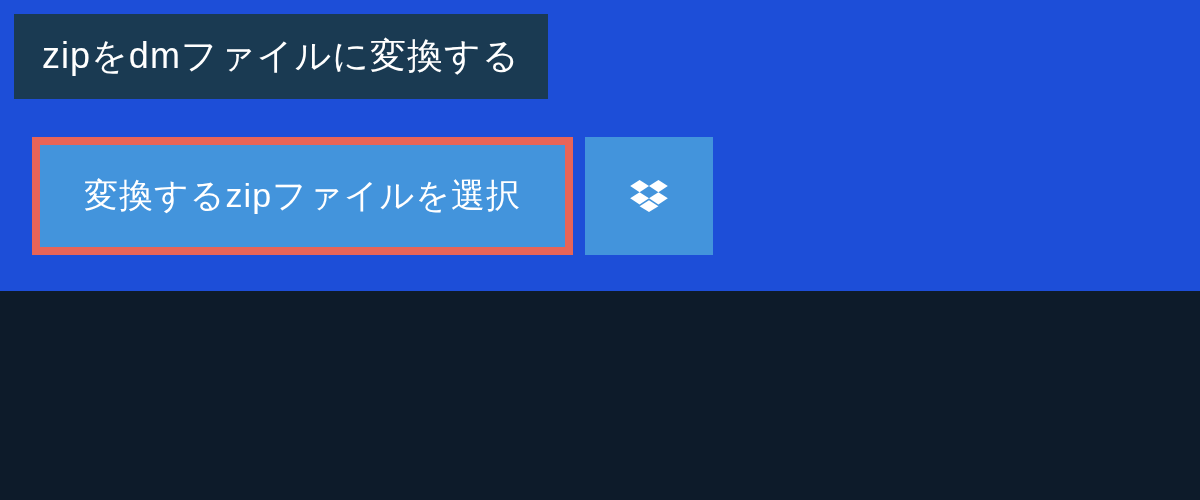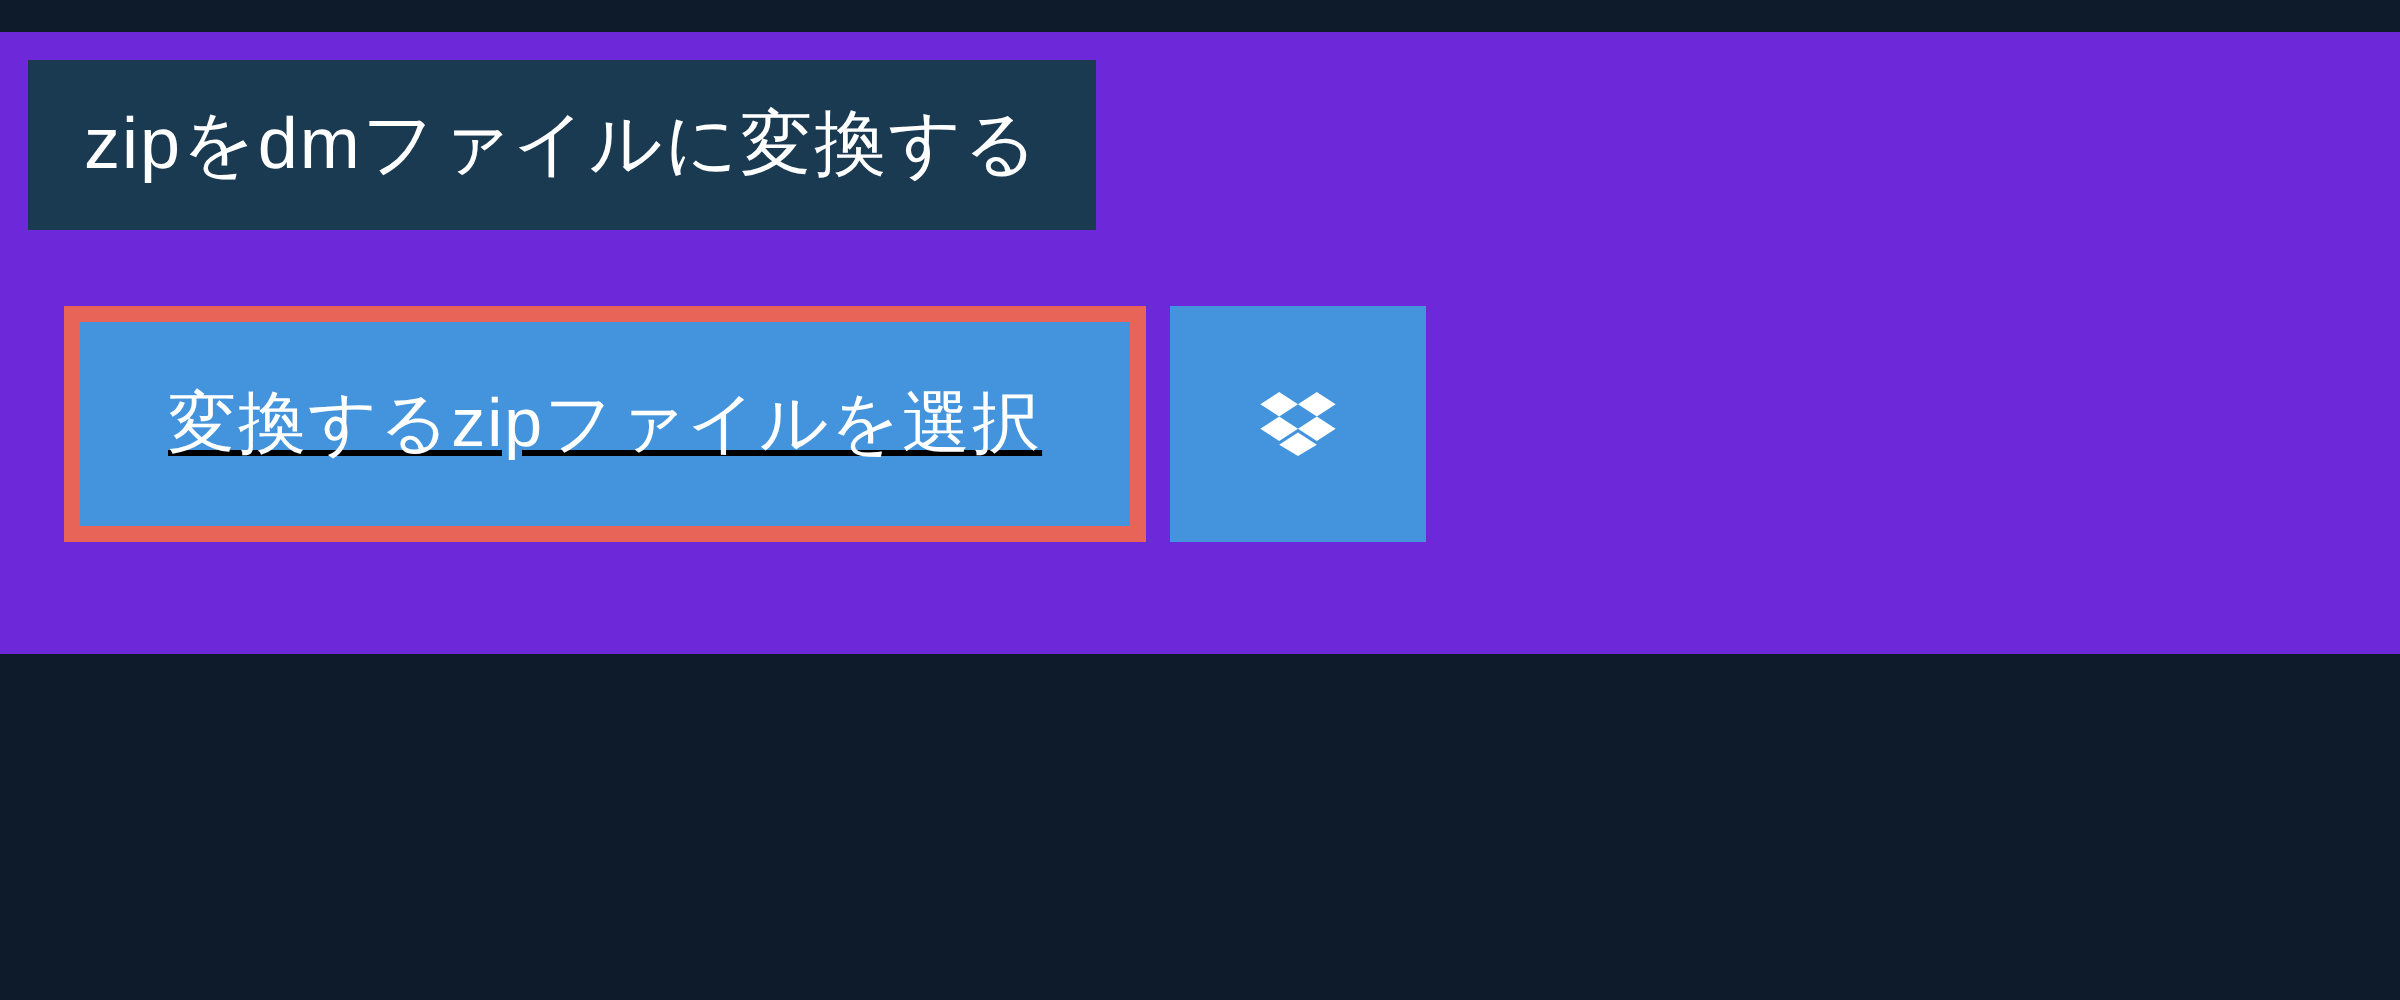--- a/index.html
+++ b/index.html
@@ -8,44 +8,43 @@
       box-sizing: border-box;
     }
     body {
       background-color: #0d1b2a;
       font-family: -apple-system, BlinkMacSystemFont, "Segoe UI", "Hiragino Sans", "Meiryo", sans-serif;
       width: 1200px;
       height: 500px;
       overflow: hidden;
     }
     .panel {
-      background-color: #6d28d9;
-      margin-top: 16px;
-      padding-bottom: 56px;
+      background-color: #1d4ed8;
+      margin-top: 0;
+      padding-bottom: 36px;
     }
     .title-bar {
       background-color: #1a3a52;
       display: inline-block;
       padding: 18px 28px;
       margin-left: 14px;
       margin-top: 14px;
     }
     .title-text {
       color: #ffffff;
       font-size: 36px;
       font-weight: 400;
       letter-spacing: 1px;
     }
     .button-row {
       display: flex;
       gap: 12px;
       margin-left: 32px;
       margin-top: 38px;
       align-items: stretch;
-      text-decoration: underline;
     }
     .select-file-button {
       background-color: #4394dc;
       border: 8px solid #e86458;
       color: #ffffff;
       font-size: 34px;
       font-weight: 400;
       padding: 28px 44px;
       cursor: pointer;
       letter-spacing: 1px;

